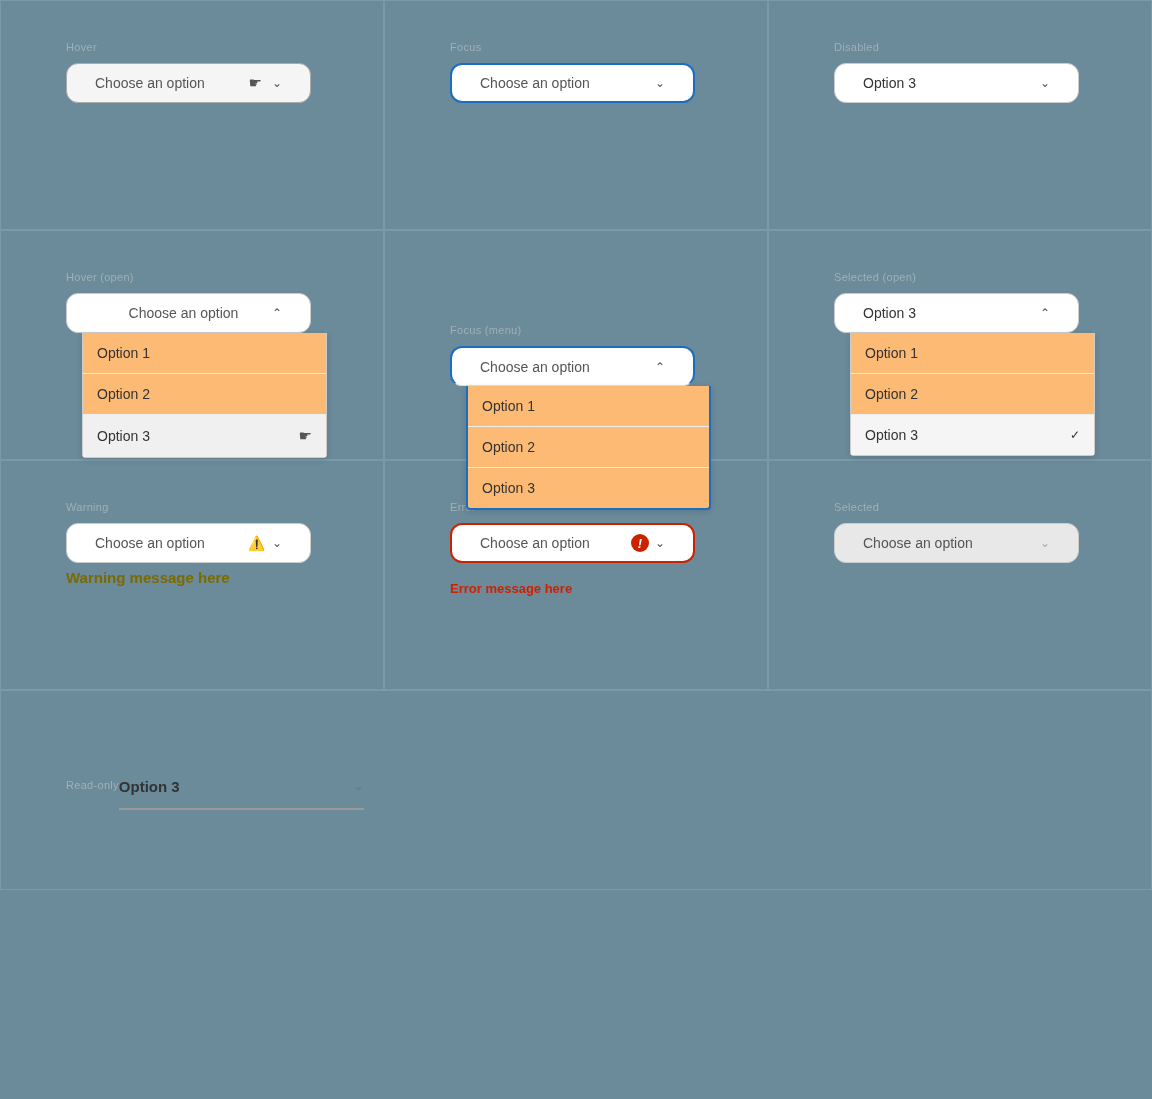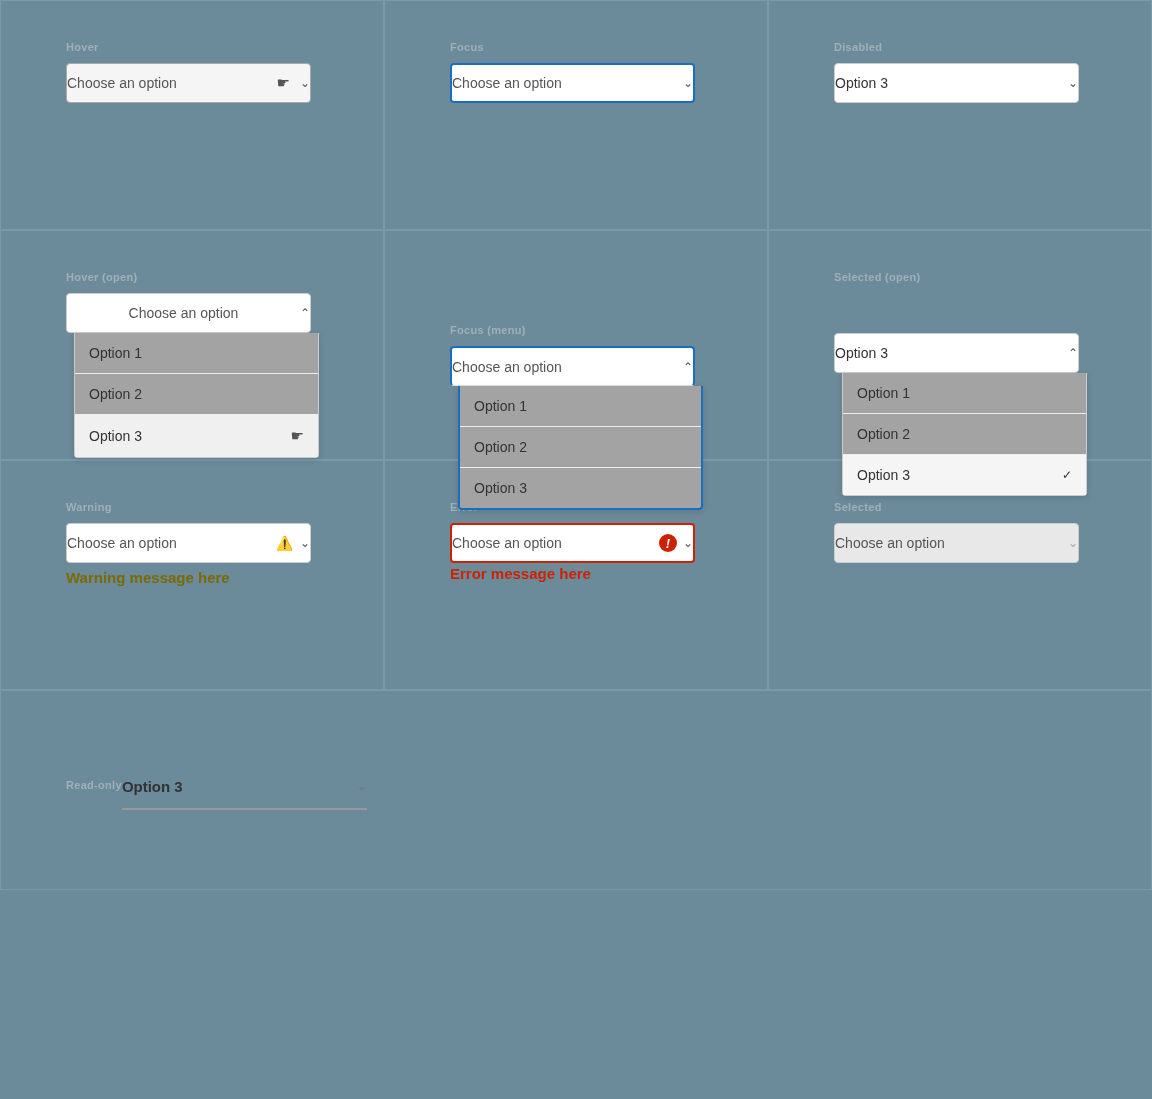--- a/index.html
+++ b/index.html
@@ -33,39 +33,39 @@
       display: flex;
       flex-direction: row;
       align-items: center;
       min-height: 200px;
     }
 
     .state-label {
       font-size: 11px;
       color: #a0b0b8;
       margin-bottom: 10px;
-      font-weight: 700;
+      font-weight: 400;
       letter-spacing: 0.3px;
     }
 
     
     .select-wrapper {
       position: relative;
       width: 245px;
     }
 
     .select-box {
       width: 100%;
       height: 40px;
       border: 1px solid #cccccc;
-      border-radius: 4px;
+      border-radius: 12px;
       background: #ffffff;
       display: flex;
       align-items: center;
-      padding: 0 0;
+      padding: 0 28px;
       cursor: pointer;
       position: relative;
     }
 
     .select-box .select-text {
       flex: 1;
       font-size: 14px;
       color: #333333;
     }
 
@@ -122,23 +122,23 @@
     .select-error .select-box {
       border: 2px solid #cc2200;
     }
 
     .error-icon {
       font-size: 16px;
       color: #cc2200;
     }
 
     .error-message {
-      font-size: 15px;
+      font-size: 13px;
       color: #cc2200;
-      margin-top: 2px;
+      margin-top: 18px;
       font-weight: 600;
     }
 
     
     .select-disabled .select-box {
       background: #e8e8e8;
       border-color: #cccccc;
       cursor: not-allowed;
     }
 
@@ -183,23 +183,23 @@
 
     
     .select-selected-open .select-box {
       border: 1px solid #cccccc;
       border-bottom: 1px solid #cccccc;
     }
 
     .dropdown {
       position: absolute;
       top: 100%;
-      left: 8px;
+      left: 16px;
       width: 100%;
-      background: #a3a3a3;
+      background: #fdba74;
       border: 1px solid #cccccc;
       border-top: none;
       border-radius: 0 0 4px 4px;
       z-index: 10;
       box-shadow: 0 2px 6px rgba(0,0,0,0.12);
     }
 
     .select-focus-open .dropdown {
       border: 2px solid #1a6dc0;
       border-top: none;
@@ -320,21 +320,21 @@
         <div class="dropdown-item">
           <span>Option 2</span>
         </div>
         <div class="dropdown-item">
           <span>Option 3</span>
         </div>
       </div>
     </div>
   </div>
 
-  <div class="cell" style="padding-bottom: 20px; gap: 40px;">
+  <div class="cell" style="padding-bottom: 20px;">
     <span class="state-label">Selected (open)</span>
     <div class="select-wrapper select-selected-open">
       <div class="select-box">
         <span class="select-text">Option 3</span>
         <div class="select-icon-area">
           <span class="chevron">⌃</span>
         </div>
       </div>
       <div class="dropdown">
         <div class="dropdown-item">

